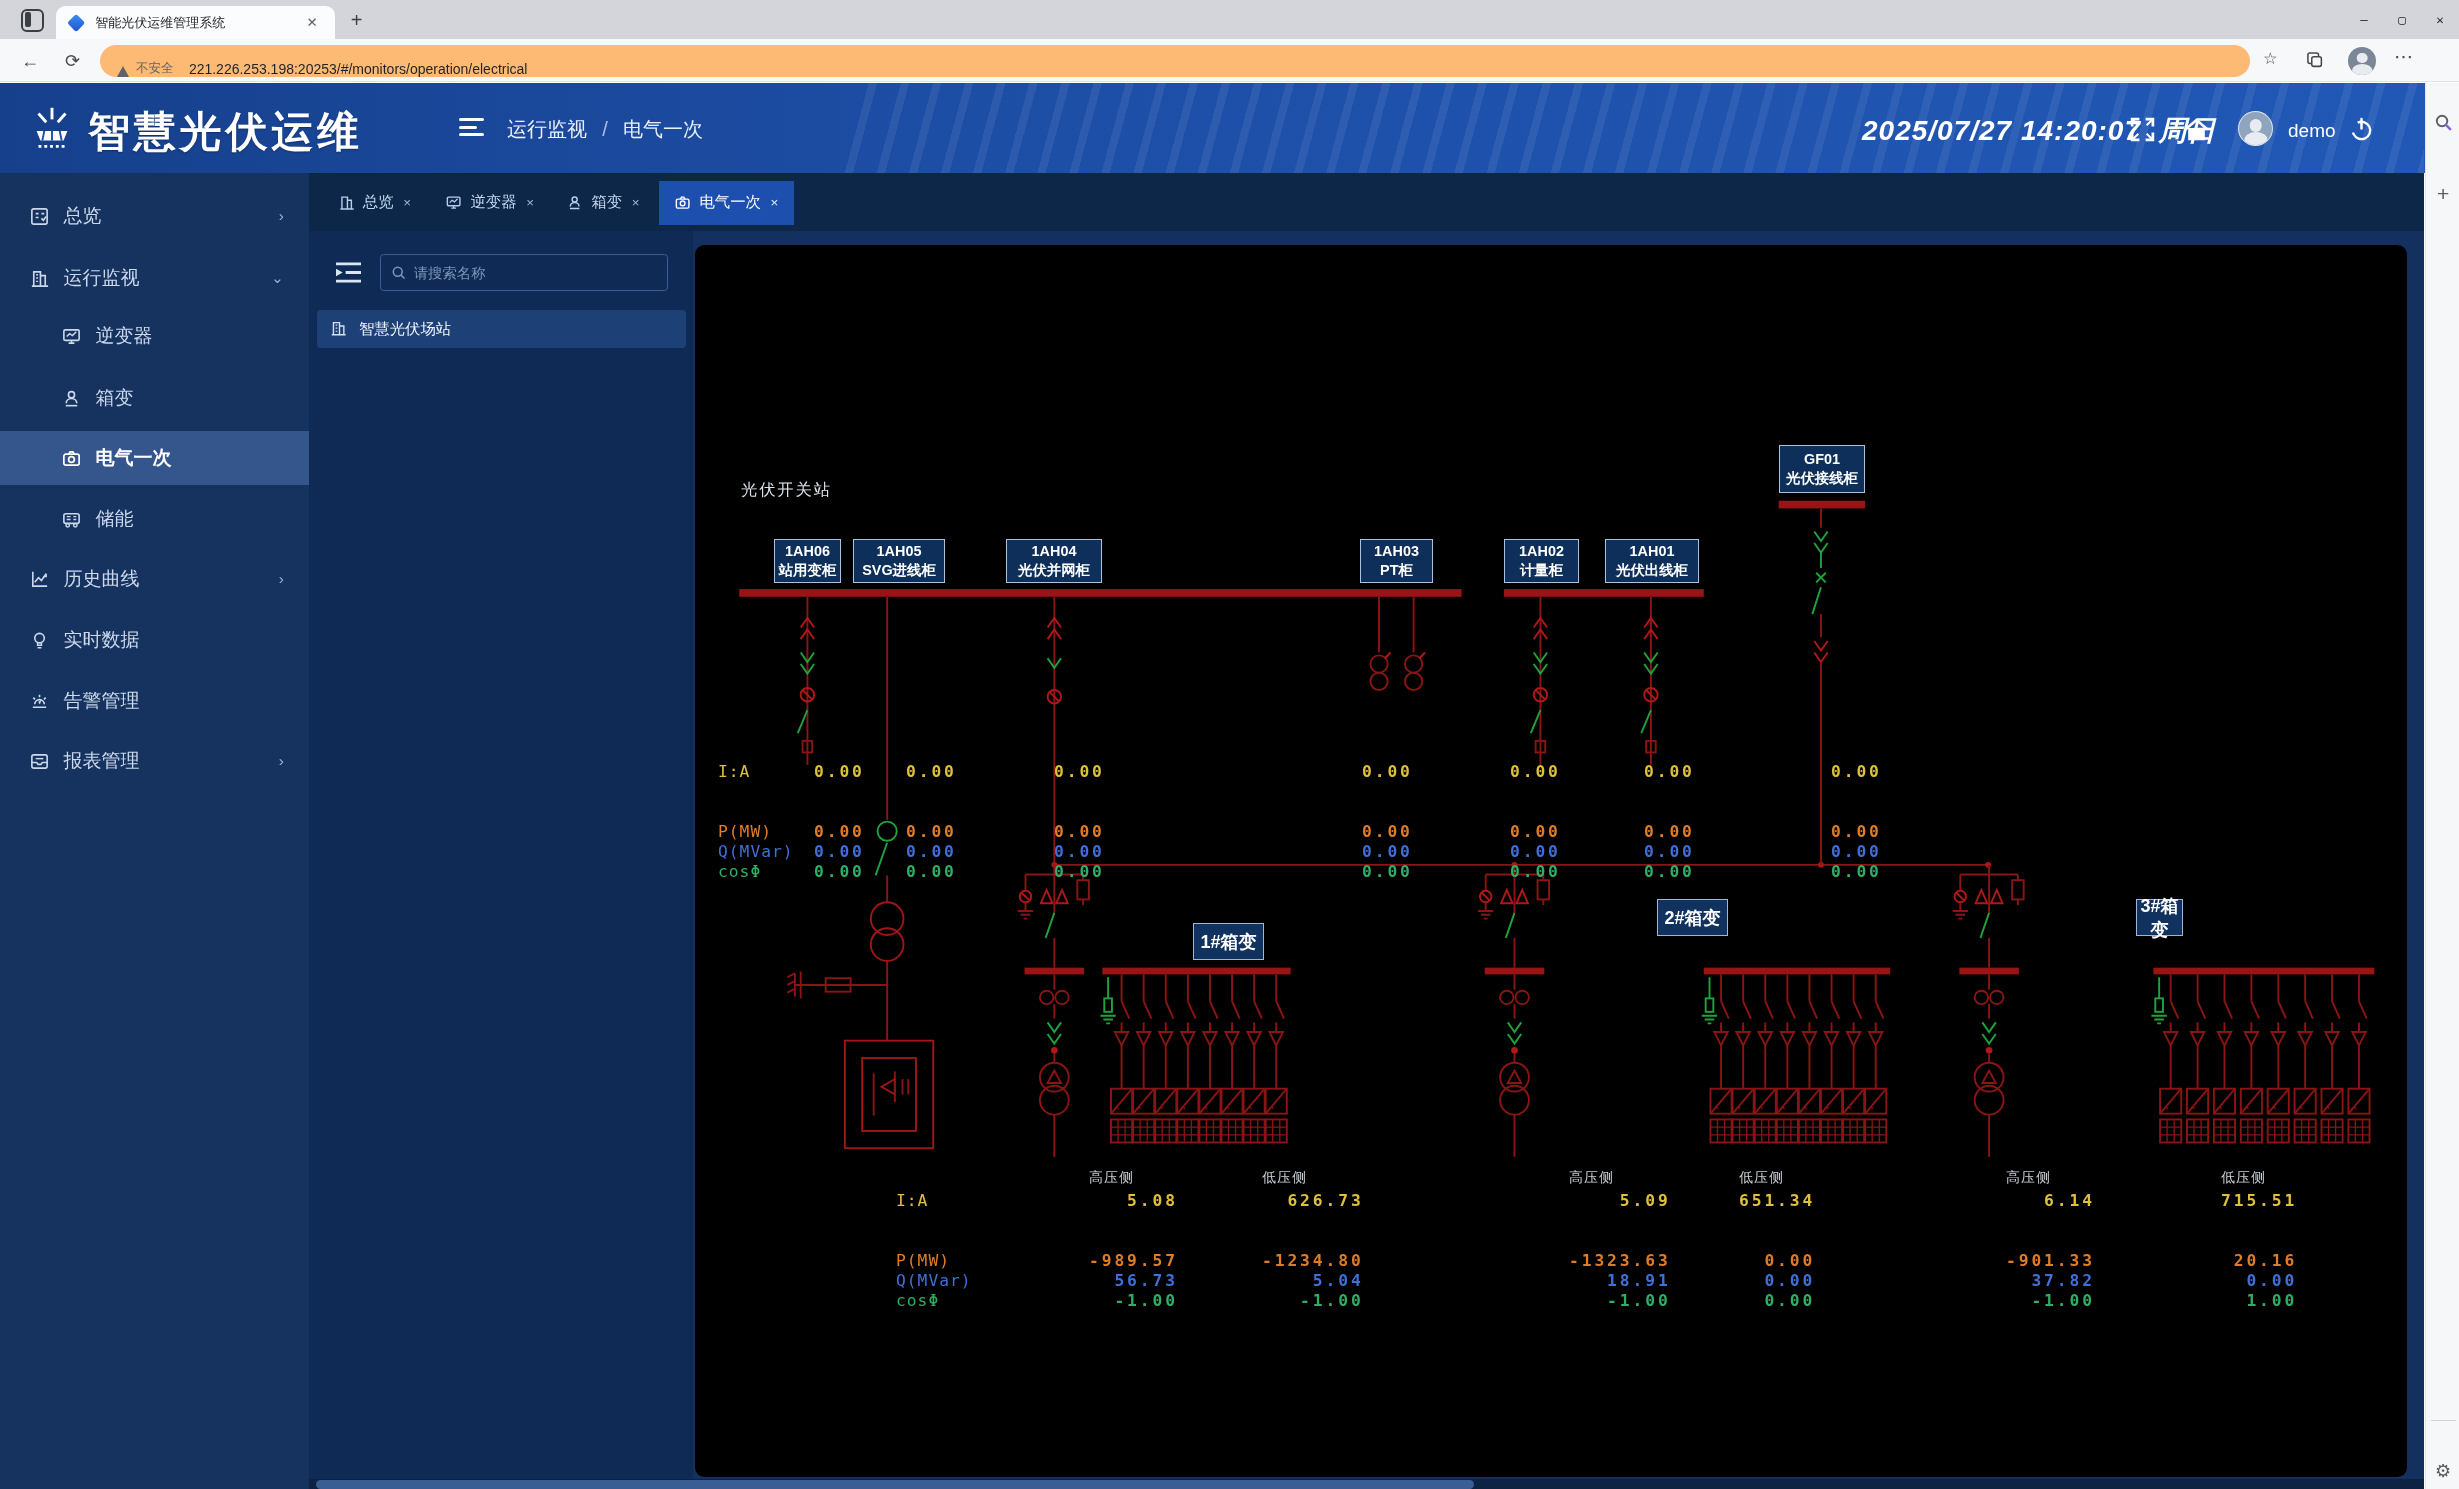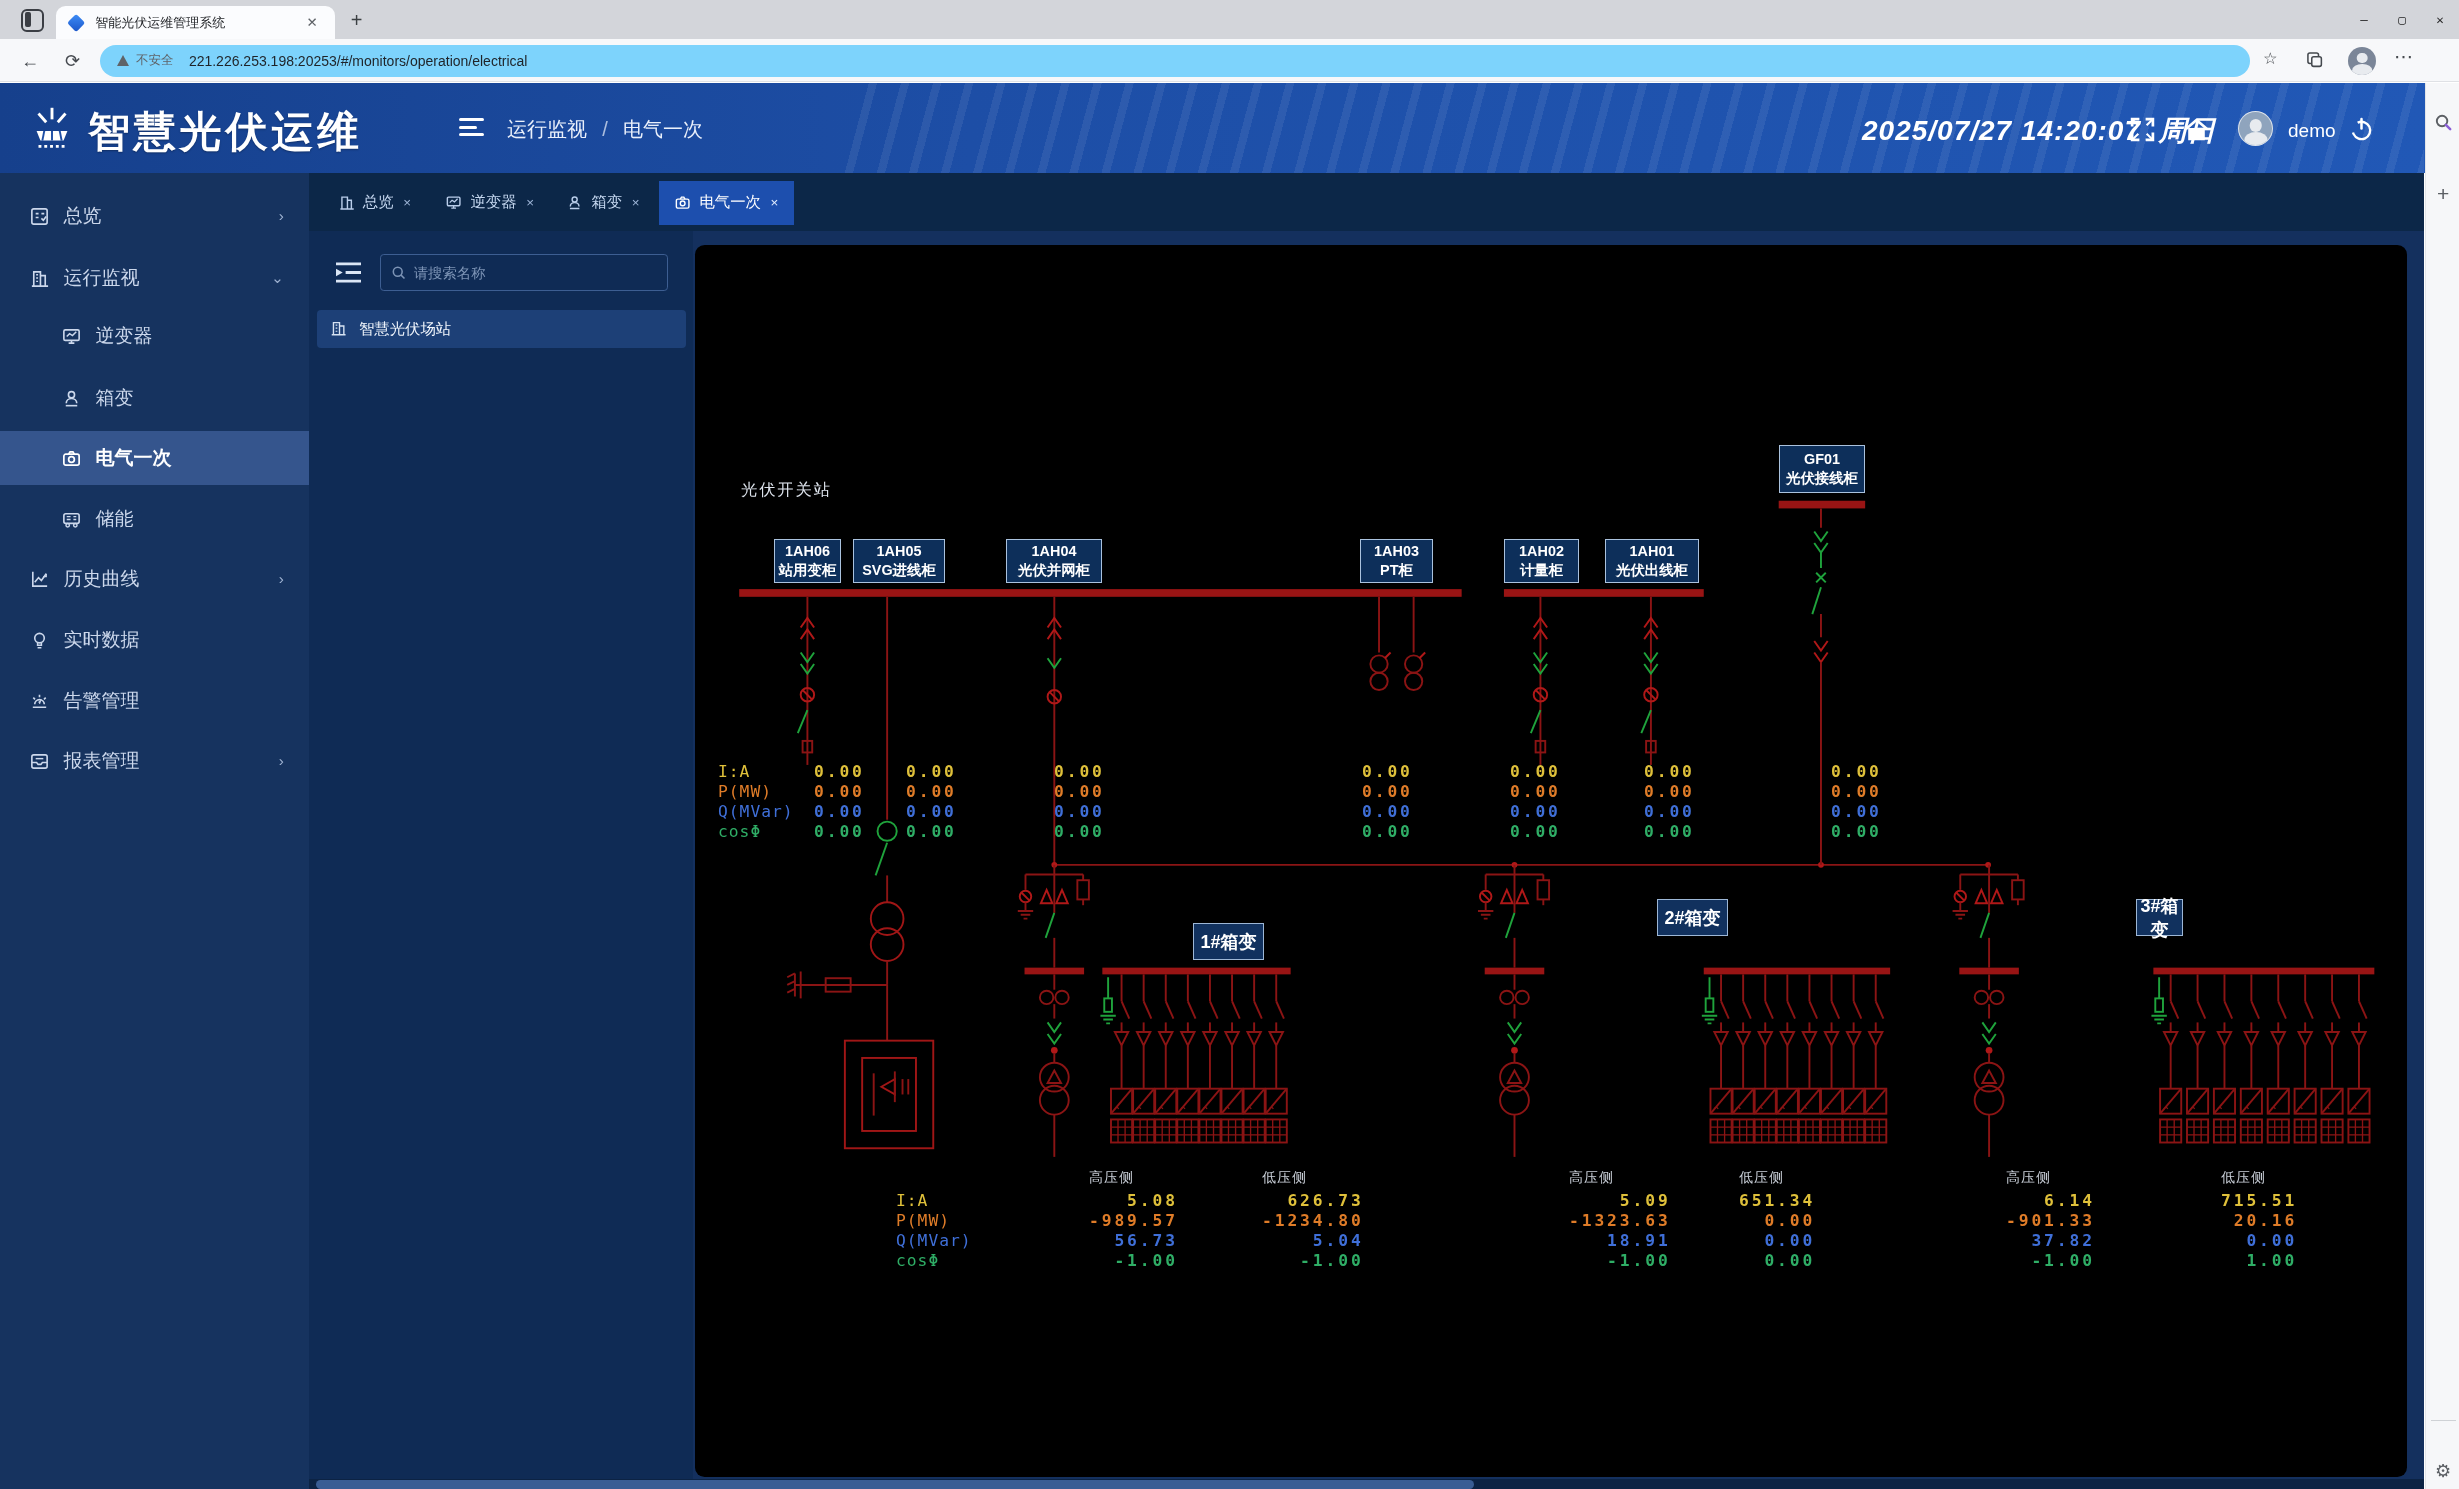--- a/index.html
+++ b/index.html
@@ -14,21 +14,21 @@
   .ts-appicon::after { content:""; position:absolute; left:1.9px; top:1.9px; width:5.8px; height:14.4px; background:#3b3e44; border-radius:1.9px; }
   .btab { position:absolute; left:56px; top:5.8px; width:279px; height:34px; background:#fbfcfe; border-radius:9.6px 9.6px 0 0; display:flex; align-items:center; padding:0 11.5px; }
   .favicon { width:16.3px; height:16.3px; background:linear-gradient(135deg,#3e8df7,#1b56c9); transform:rotate(45deg) scale(.8); border-radius:2.9px; flex:0 0 auto; }
   .btab-title { font-size:13px; color:#26282c; margin-left:11.5px; flex:1; white-space:nowrap; overflow:hidden; }
   .btab-close { color:#5f6368; font-size:13.4px; padding:1.9px 5.8px; border-radius:3.8px; }
   .newtab { position:absolute; left:342px; top:7.7px; font-size:20px; color:#3c4043; width:29px; height:27px; text-align:center; line-height:25px; }
   .wincontrols { position:absolute; right:0; top:0; height:39px; display:flex; }
   .winbtn { width:38px; height:39px; display:flex; align-items:center; justify-content:center; color:#1f1f1f; font-size:12.5px; font-family:"DejaVu Sans Mono",monospace; }
   .toolbar { position:absolute; left:0; top:39px; width:2459px; height:43px; background:#f7f8fa; border-bottom:1px solid #dfe1e5; }
   .navbtn { position:absolute; top:7.7px; width:29px; height:29px; color:#45494e; font-size:18px; text-align:center; line-height:29px; border-radius:50%; }
-  .urlpill { position:absolute; left:100px; top:5.8px; width:2150px; height:32px; background:#7dd3fc; border-radius:16.3px; display:flex; align-items:center; padding:0 17.3px; }
+  .urlpill { position:absolute; left:100px; top:5.8px; width:2150px; height:32px; background:#fdba74; border-radius:16.3px; display:flex; align-items:flex-end; padding:0 17.3px; }
   .sec-tri { width:0; height:0; border-left:6.7px solid transparent; border-right:6.7px solid transparent; border-bottom:11.5px solid #5f6368; position:relative; margin-right:6.7px; }
   .sec-label { font-size:12.5px; color:#5f6368; margin-right:15.4px; white-space:nowrap; }
   .url-text { font-size:14px; color:#1f2328; white-space:nowrap; }
   .tb-icon { position:absolute; top:9.6px; color:#45494e; font-size:16.3px; }
   .tb-avatar { position:absolute; left:2348px; top:7.7px; width:28px; height:28px; border-radius:50%; background:#7b8698; overflow:hidden; }
   .person::before { content:""; position:absolute; left:50%; top:22%; width:38%; height:38%; transform:translateX(-50%); background:#e8ebef; border-radius:50%; }
   .person::after { content:""; position:absolute; left:50%; top:62%; width:70%; height:45%; transform:translateX(-50%); background:#e8ebef; border-radius:50% 50% 0 0; }
 
   
   .edgestrip { position:absolute; left:2425px; top:83px; width:35px; height:1406px; background:#f6f7f9; border-left:1px solid #e3e5e8; }
@@ -74,21 +74,21 @@
   .treenode .ic { width:17.3px; height:17.3px; margin:0 11.5px 0 13.4px; }
 
   
   .canvas { position:absolute; left:386px; top:14.4px; width:1712px; height:1232px; background:#000; border-radius:9.6px; overflow:hidden; }
   .station-label { position:absolute; left:46px; top:234px; color:#dde3ec; font-size:16.3px; letter-spacing:1.9px; }
   .cab { position:absolute; background:#0d2f5a; border:1.9px solid #aac2de; color:#fff; font-weight:bold; font-size:14.4px; line-height:19px; text-align:center; display:flex; flex-direction:column; justify-content:center; }
   .xbox { position:absolute; background:#11315e; border:1.9px solid #9db7d6; color:#fff; font-weight:bold; font-size:18px; text-align:center; display:flex; align-items:center; justify-content:center; }
   .vcol,.lcol { position:absolute; display:flex; flex-direction:column; font-family:"DejaVu Sans Mono",monospace; font-size:16.3px; line-height:19.7px; white-space:nowrap; }
   .vcol { font-weight:bold; letter-spacing:2.9px;text-align:right; }
   .lcol { letter-spacing:1px; }
-  .vI{color:#dfc03a;} .vP{color:#df7c28;} .vQ{color:#3f6fd8;} .vC{color:#2fae66;}
+  .vI{color:#dfc03a;} .vP{color:#df7c28;margin-top:40px;} .vQ{color:#3f6fd8;} .vC{color:#2fae66;}
   .sidehdr { position:absolute; color:#c9cfd8; font-size:14px; letter-spacing:1px; }
   .hsb-track { position:absolute; left:0; top:1248px; width:2115px; height:10.6px; background:#0c2344; }
   .hsb-thumb { position:absolute; left:6.7px; top:1px; width:1158px; height:8.6px; background:#3a5d94; border-radius:4.8px; }
 
   svg { display:block; }
   .wires { position:absolute; left:0; top:0; }
 </style>
 </head>
 <body>
 

